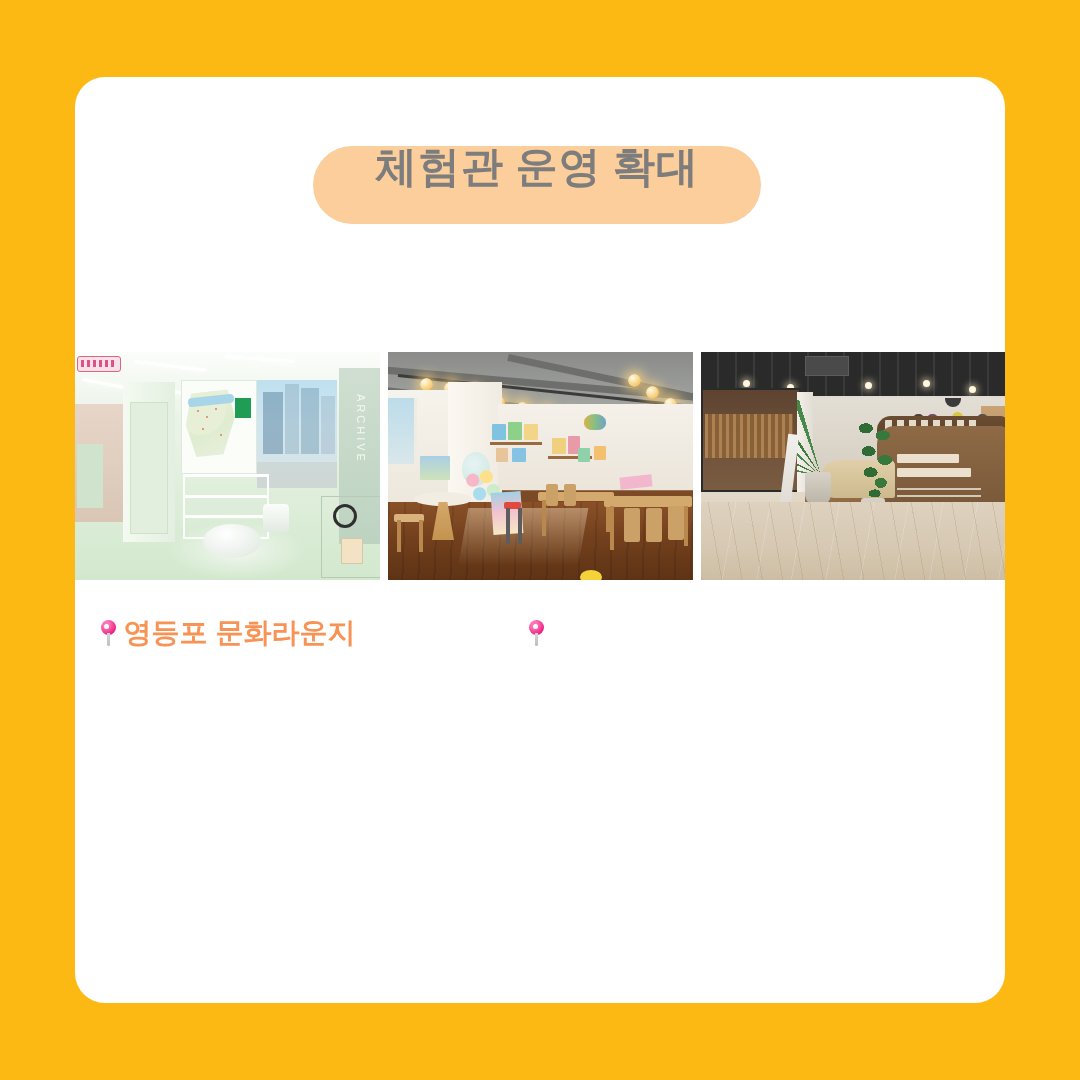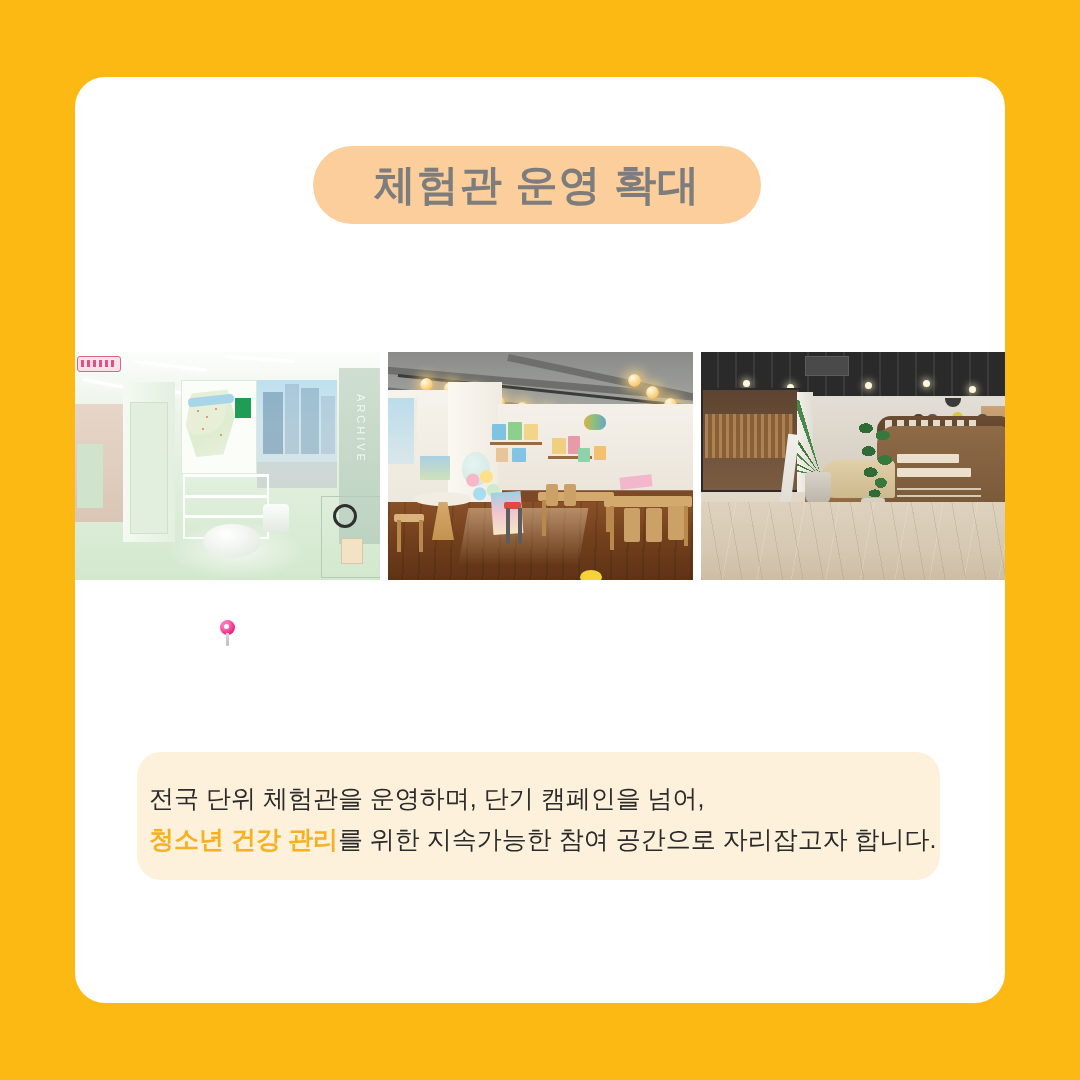--- a/index.html
+++ b/index.html
@@ -37,22 +37,22 @@
   
   .title-pill {
     position: absolute;
     left: 238px;
     top: 69px;
     width: 448px;
     height: 78px;
     background: #FBCE9B;
     border-radius: 39px;
     display: flex;
-    align-items: center;
     justify-content: center;
+    font-family: Liberation Serif, serif;
   }
   .title-text {
     font-size: 42px;
     font-weight: bold;
     color: #7D7D7D;
     letter-spacing: 1px;
     line-height: 1;
     white-space: nowrap;
   }
 
@@ -676,22 +676,26 @@
 
     </div>
 
     <div class="captions">
       <div class="caption">
         <span class="pin">
           <span class="head"></span>
             <span class="hole"></span>
             <span class="stem"></span>
         </span>
+        <span class="caption-text">영등포 문화라운지</span>
+      </div>
+      <div class="caption">
+        <span class="pin">
+          <span class="head"></span>
+            <span class="hole"></span>
+            <span class="stem"></span>
+        </span>
       </div>
     </div>
 
-    <div class="note">
-      <div class="note-line">전국 단위 체험관을 운영하며, 단기 캠페인을 넘어,</div>
-      <div class="note-line"><span class="hl">청소년 건강 관리</span><span>를 위한 지속가능한 참여 공간으로 자리잡고자 합니다.</span></div>
-    </div>
 
   </div>
 </div>
 
 </body></html>

